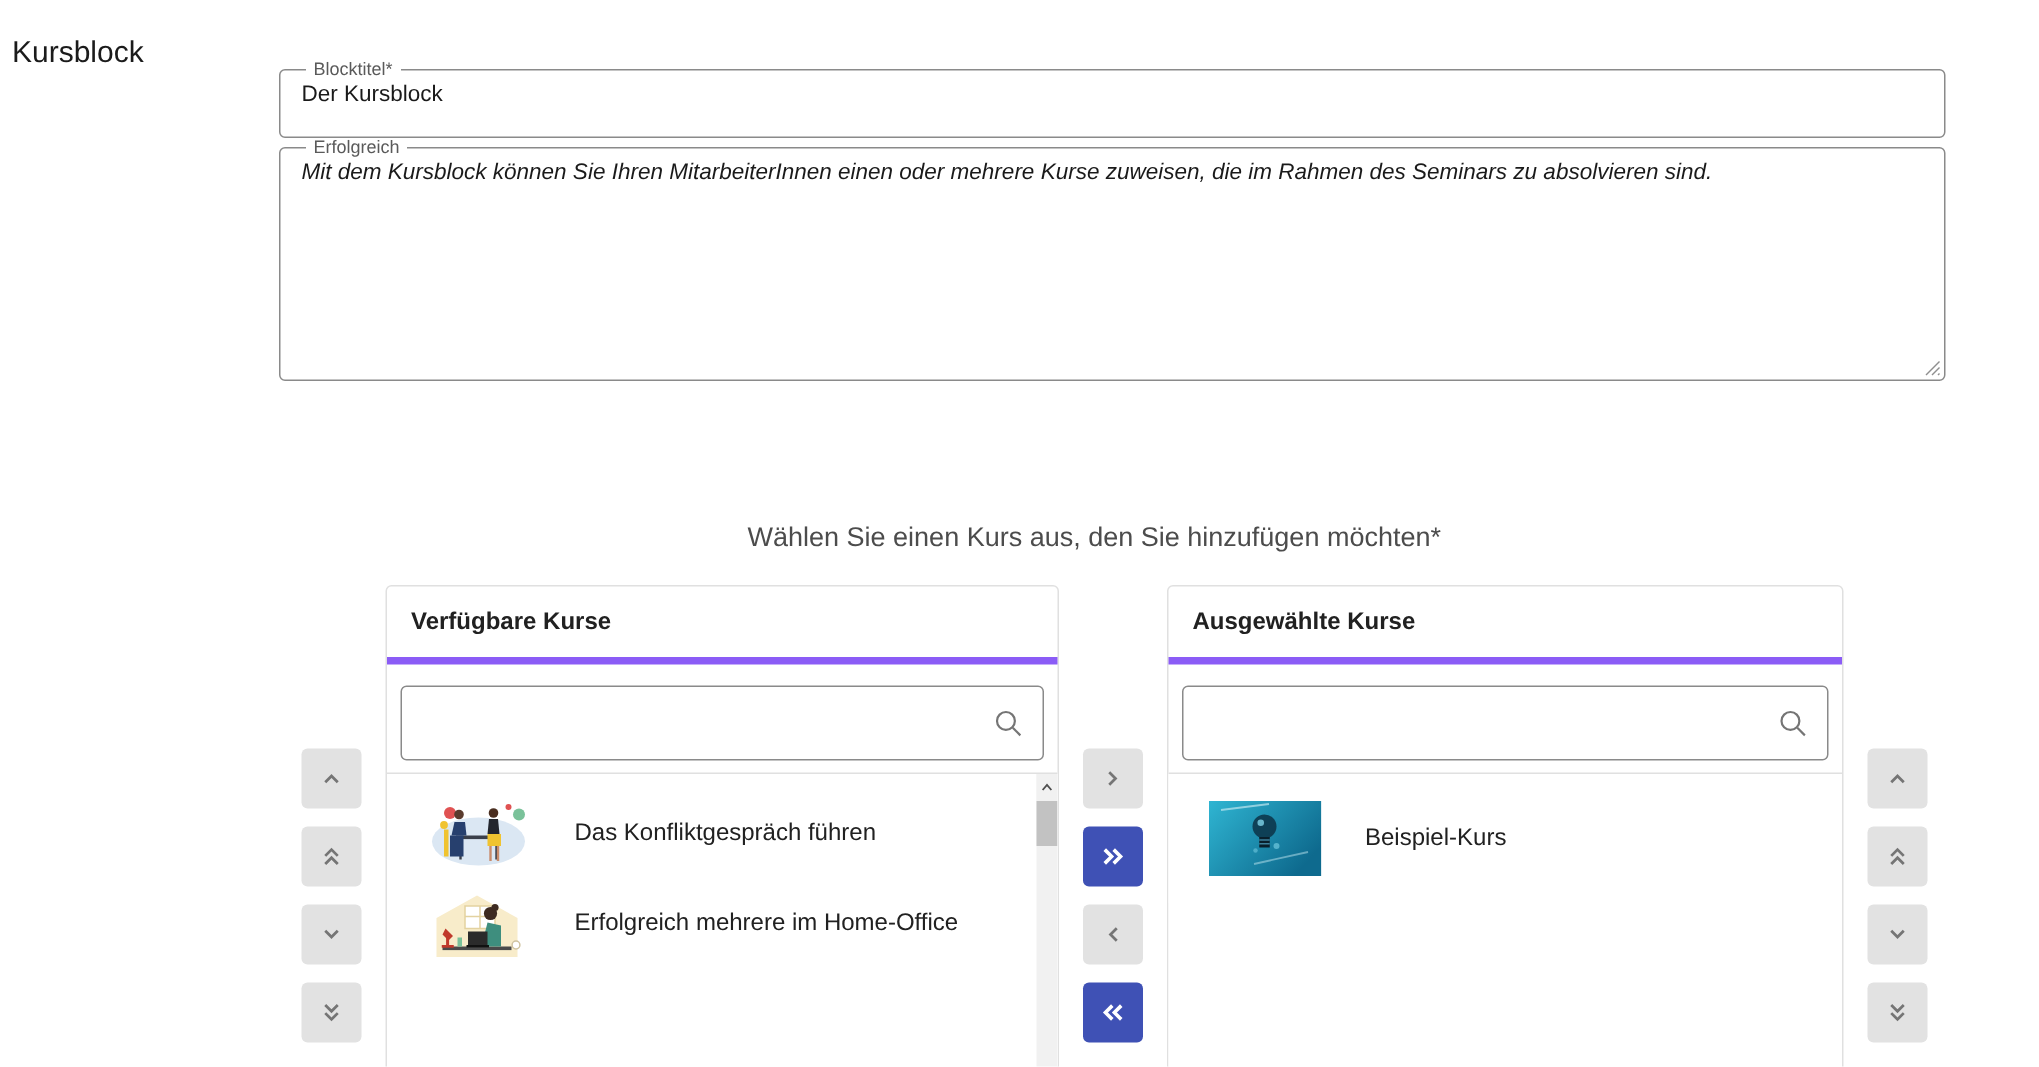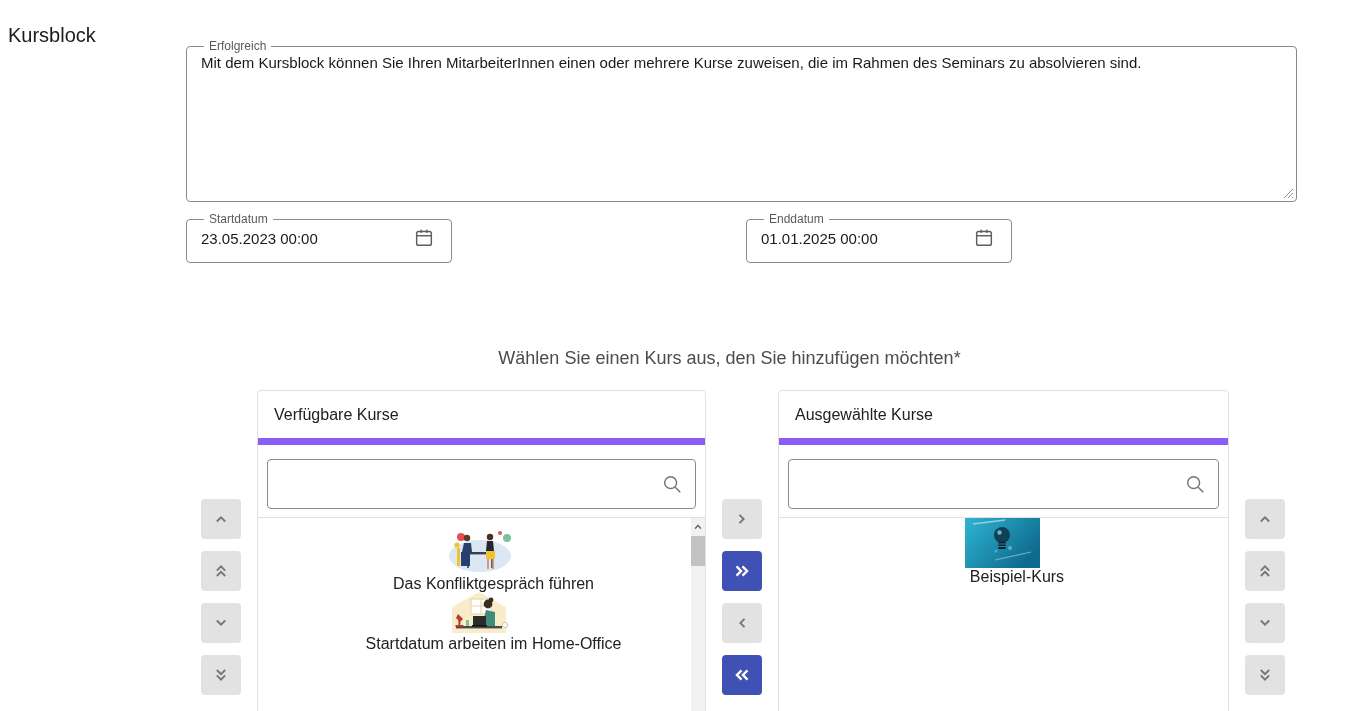--- a/index.html
+++ b/index.html
@@ -20,21 +20,21 @@
     font-size:12px;color:#5a5a5a;padding:0 5px;margin-left:5px;line-height:12px;
   }
   .mat-field input[type="text"]{
     border:none;outline:none;width:100%;font-size:15px;color:#1a1a1a;
     font-family:"Liberation Sans",sans-serif;background:transparent;padding:2px 0 6px 2px;
   }
   .field-title{width:100%;height:52px;}
   .field-desc{width:100%;height:162px;margin-top:5px;}
   .field-desc textarea{
     border:none;outline:none;resize:none;width:100%;height:118px;font-size:15px;color:#1a1a1a;
-    font-family:"Liberation Sans",sans-serif;background:transparent;padding:2px 0 0 2px;box-sizing:border-box;
+    font-family:"Liberation Sans",sans-serif;background:transparent;padding:2px 0 0 2px;box-sizing:border-box;font-style:italic;
   }
   .resize-handle{position:absolute;right:2px;bottom:2px;width:12px;height:12px;}
   .dates-row{display:flex;margin-top:11px;}
   .field-date{width:266px;height:50px;border-radius:8px;}
   .field-date .date-inner{display:flex;align-items:center;}
   .field-date input[type="text"]{flex:1;}
   .cal-btn{border:none;background:transparent;padding:0;margin:0 2px 4px 0;width:26px;height:26px;cursor:pointer;display:flex;align-items:center;justify-content:center;}
   .date-gap{width:294px;}
 
   
@@ -48,88 +48,64 @@
     justify-content:center;padding:0;cursor:pointer;}
   .sq-btn.gray{background:#e2e2e2;color:#757575;}
   .sq-btn.blue{background:#3f51b5;color:#ffffff;}
   .sq-btn svg{display:block;}
 
   .panel{background:#fff;border:1px solid #e0e0e0;border-radius:4px 4px 0 0;height:400px;
     box-sizing:border-box;flex:none;}
   .panel.left{width:449px;}
   .panel.right{width:451px;}
   .panel-header{height:47px;display:flex;align-items:center;padding:0 16px;
-    border-bottom:7px solid #8b5cf6;font-size:16px;font-weight:normal;color:#212121;}
+    border-bottom:5px solid #8b5cf6;font-size:16px;font-weight:bold;color:#212121;}
   .search-wrap{margin:14px 9px 8px 9px;position:relative;}
   .search-input{width:100%;height:50px;box-sizing:border-box;border:1px solid #8a8a8a;border-radius:4px;
     padding:0 44px 0 12px;font-size:15px;font-family:"Liberation Sans",sans-serif;outline:none;color:#1a1a1a;background:#fff;}
   .search-icon{position:absolute;right:13px;top:14px;width:22px;height:22px;pointer-events:none;}
   .course-list{border-top:1px solid #e0e0e0;position:relative;height:279px;overflow:hidden;background:#fff;}
   .course-list.left-list{padding-top:10px;box-sizing:border-box;}
-  .course-item{height:60px;display:flex;align-items:center;padding-left:24px;cursor:pointer;background:#fff;flex-direction:column;}
+  .course-item{height:60px;display:flex;align-items:center;padding-left:24px;cursor:pointer;background:#fff;}
   .course-item .thumb{width:73px;height:47px;margin-right:28px;flex:none;overflow:hidden;}
   .course-item .item-label{font-size:16px;color:#212121;}
   .panel.right .course-item{height:86px;padding-left:27px;text-align:right;}
   .panel.right .course-item .thumb{width:75px;height:50px;margin-right:29px;}
 
   
   .scrollbar{position:absolute;top:0;right:0;width:14px;height:100%;background:#f1f1f1;}
   .sb-arrow{width:14px;height:18px;border:none;background:#f1f1f1;padding:0;margin:0;cursor:pointer;
     display:flex;align-items:center;justify-content:center;color:#505050;}
   .sb-thumb{position:absolute;top:18px;left:0;width:14px;height:30px;background:#c2c2c2;cursor:grab;}
 </style>
 </head>
 <body>
 
 <h1 class="page-title">Kursblock</h1>
 
 <div class="form-col">
+  <fieldset class="mat-field field-title">
+    <legend>Blocktitel*</legend>
+    <input type="text" value="Der Kursblock" style="">
+  </fieldset>
 
   <fieldset class="mat-field field-desc">
     <legend>Erfolgreich</legend>
     <textarea style="">Mit dem Kursblock können Sie Ihren MitarbeiterInnen einen oder mehrere Kurse zuweisen, die im Rahmen des Seminars zu absolvieren sind.</textarea>
     <svg class="resize-handle" viewBox="0 0 12 12">
       <g stroke="#8f8f8f" stroke-width="1">
         <line x1="2" y1="11" x2="11" y2="2"></line>
         <line x1="6" y1="11" x2="11" y2="6"></line>
         <line x1="10" y1="11" x2="11" y2="10"></line>
       </g>
     </svg>
   </fieldset>
 
   <div class="dates-row">
-    <fieldset class="mat-field field-date">
-      <legend>Startdatum</legend>
-      <div class="date-inner">
-        <input type="text" value="23.05.2023 00:00" style="">
-        <button class="cal-btn">
-          <svg width="22" height="22" viewBox="0 0 24 24" fill="none" stroke="#5f5f5f" stroke-width="1.6">
-            <rect x="4" y="5" width="16" height="15" rx="2"></rect>
-            <line x1="4" y1="9.5" x2="20" y2="9.5"></line>
-            <line x1="9" y1="3" x2="9" y2="6.5"></line>
-            <line x1="15" y1="3" x2="15" y2="6.5"></line>
-          </svg>
-        </button>
-      </div>
-    </fieldset>
     <div class="date-gap"></div>
-    <fieldset class="mat-field field-date">
-      <legend>Enddatum</legend>
-      <div class="date-inner">
-        <input type="text" value="01.01.2025 00:00" style="">
-        <button class="cal-btn">
-          <svg width="22" height="22" viewBox="0 0 24 24" fill="none" stroke="#5f5f5f" stroke-width="1.6">
-            <rect x="4" y="5" width="16" height="15" rx="2"></rect>
-            <line x1="4" y1="9.5" x2="20" y2="9.5"></line>
-            <line x1="9" y1="3" x2="9" y2="6.5"></line>
-            <line x1="15" y1="3" x2="15" y2="6.5"></line>
-          </svg>
-        </button>
-      </div>
-    </fieldset>
   </div>
 </div>
 
 <div class="instruction">Wählen Sie einen Kurs aus, den Sie hinzufügen möchten*</div>
 
 <div class="dual-list">
 
   <div class="side-col">
     <button class="sq-btn gray">
       <svg width="20" height="20" viewBox="0 0 24 24" fill="none" stroke="currentColor" stroke-width="2.2">
@@ -205,21 +181,21 @@
             <path d="M39 38 L52 38 L52 24 L43 22 Z" fill="#3e8e7e"></path>
             <rect x="30" y="28" width="13" height="9" fill="#2b2b2b"></rect>
             <rect x="29" y="37" width="15" height="1.6" fill="#111111"></rect>
             <path d="M15 26 L20 31 L17 34 L13 30 Z" fill="#c0392b"></path>
             <rect x="15.4" y="32" width="2" height="6" fill="#c0392b"></rect>
             <rect x="12.5" y="37" width="8" height="1.8" fill="#c0392b"></rect>
             <rect x="23" y="32" width="3" height="6" fill="#7ac29a"></rect>
             <circle cx="62" cy="37" r="2.6" fill="#ffffff" stroke="#cfc3a0" stroke-width="1"></circle>
           </svg>
         </div>
-        <span class="item-label">Startdatum arbeiten im Home-Office</span>
+        <span class="item-label">Erfolgreich mehrere im Home-Office</span>
       </div>
 
       <div class="scrollbar">
         <button class="sb-arrow">
           <svg width="10" height="10" viewBox="0 0 24 24" fill="none" stroke="currentColor" stroke-width="3">
               <path d="M5 16l7-8 7 8"></path>
             </svg>
         </button>
         <div class="sb-thumb"></div>
       </div>

